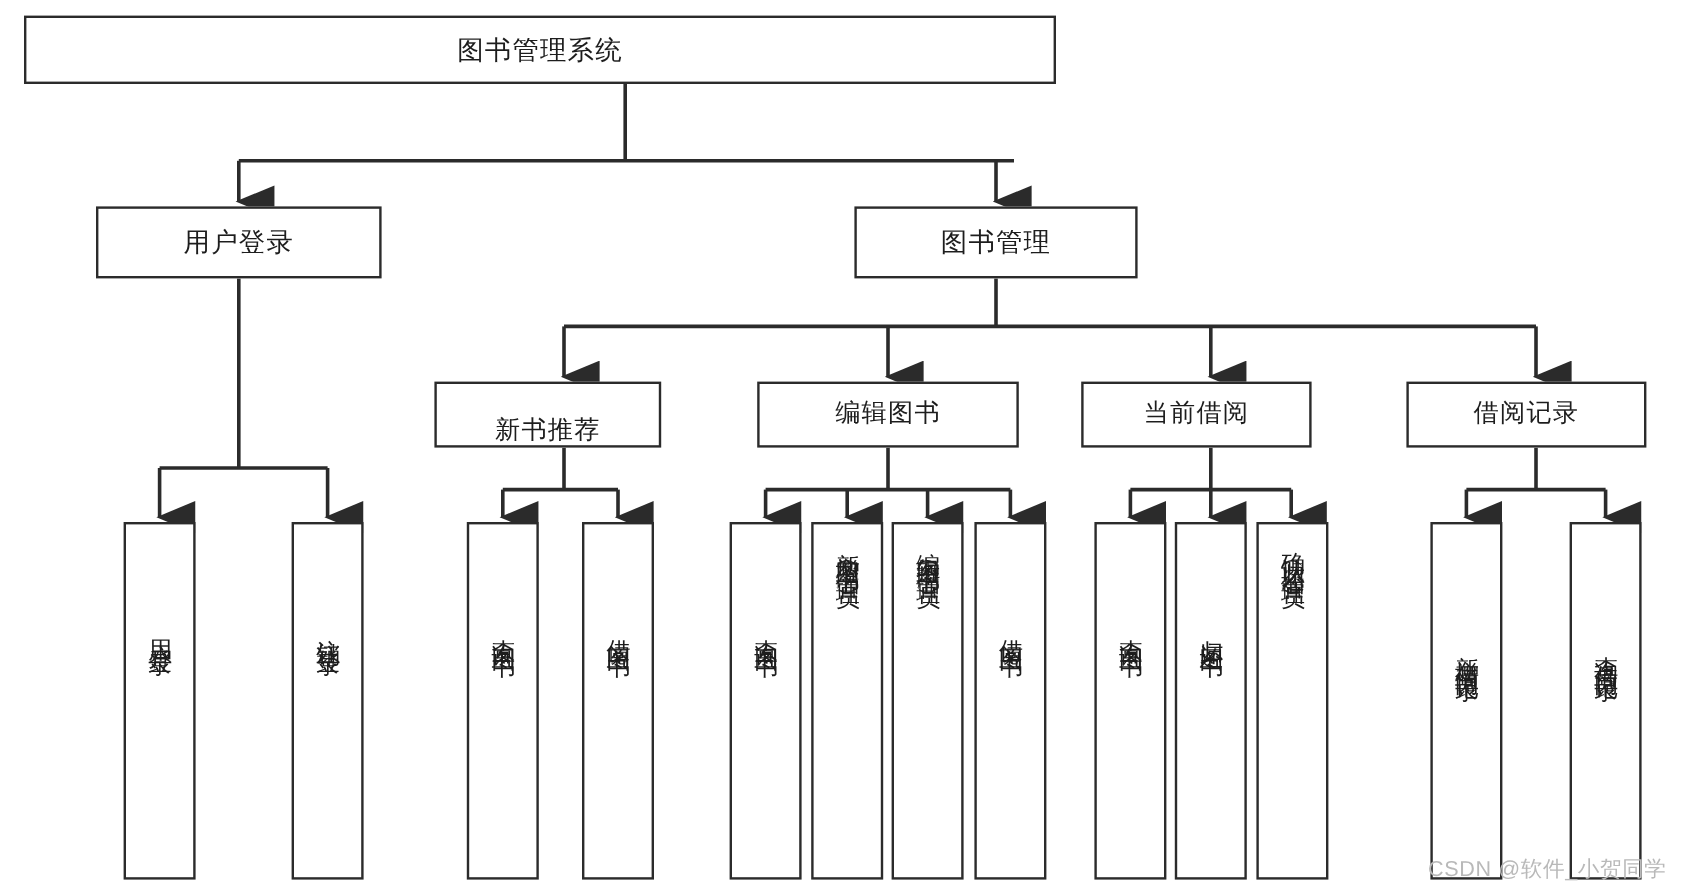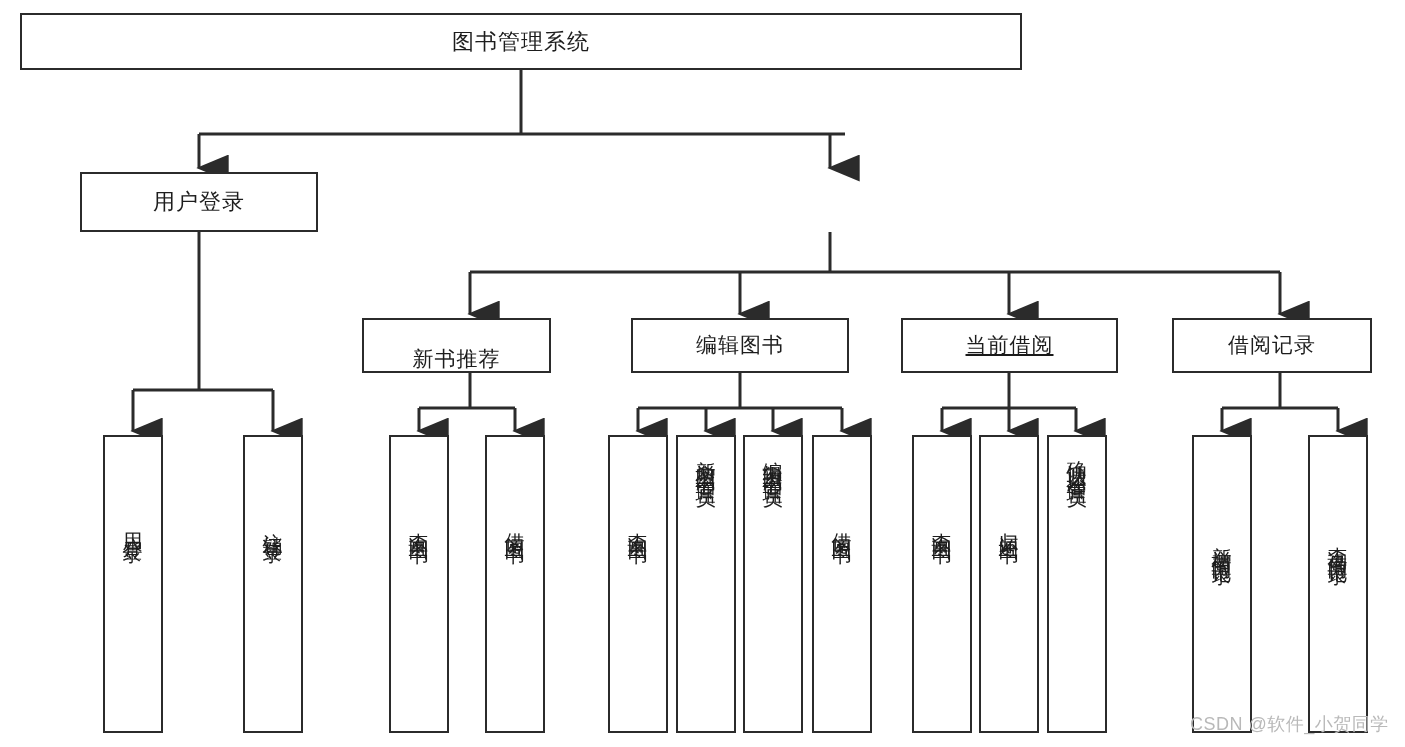--- a/index.html
+++ b/index.html
@@ -42,21 +42,21 @@
     line-height: 1.15;
     letter-spacing: 1px;
     color: #1d1d1d;
     white-space: nowrap;
     text-align: center;
   }
   
   .node.root {
     left: 20px;
     top: 13px;
-    width: 1002px;
+    width: 860px;
     height: 57px;
   }
   .node.root .label {
     font-size: 22px;
   }
   
   .node.lvl2 {
     height: 60px;
   }
   .node.lvl2 .label {
@@ -165,28 +165,31 @@
     </g>
   </svg>
 
   <div class="node root">
     <span class="label">图书管理系统</span>
   </div>
 
   <div class="node lvl2" style="left:80px; top:172px; width:238px;">
     <span class="label">用户登录</span>
   </div>
+  <div class="node lvl2" style="left:712px; top:172px; width:236px;">
+    <span class="label">图书管理</span>
+  </div>
 
   <div class="node lvl3" style="left:362px; top:318px; width:189px;align-items:flex-end;">
     <span class="label">新书推荐</span>
   </div>
   <div class="node lvl3" style="left:631px; top:318px; width:218px;">
     <span class="label">编辑图书</span>
   </div>
-  <div class="node lvl3" style="left:901px; top:318px; width:217px;text-decoration:underline;">
+  <div class="node lvl3" style="left:901px; top:318px; width:192px;">
     <span class="label">当前借阅</span>
   </div>
   <div class="node lvl3" style="left:1172px; top:318px; width:200px;">
     <span class="label">借阅记录</span>
   </div>
 
   <div class="node leaf mid" style="left:103px;">
     <span class="label">用户登录</span>
   </div>
   <div class="node leaf mid" style="left:243px;">

